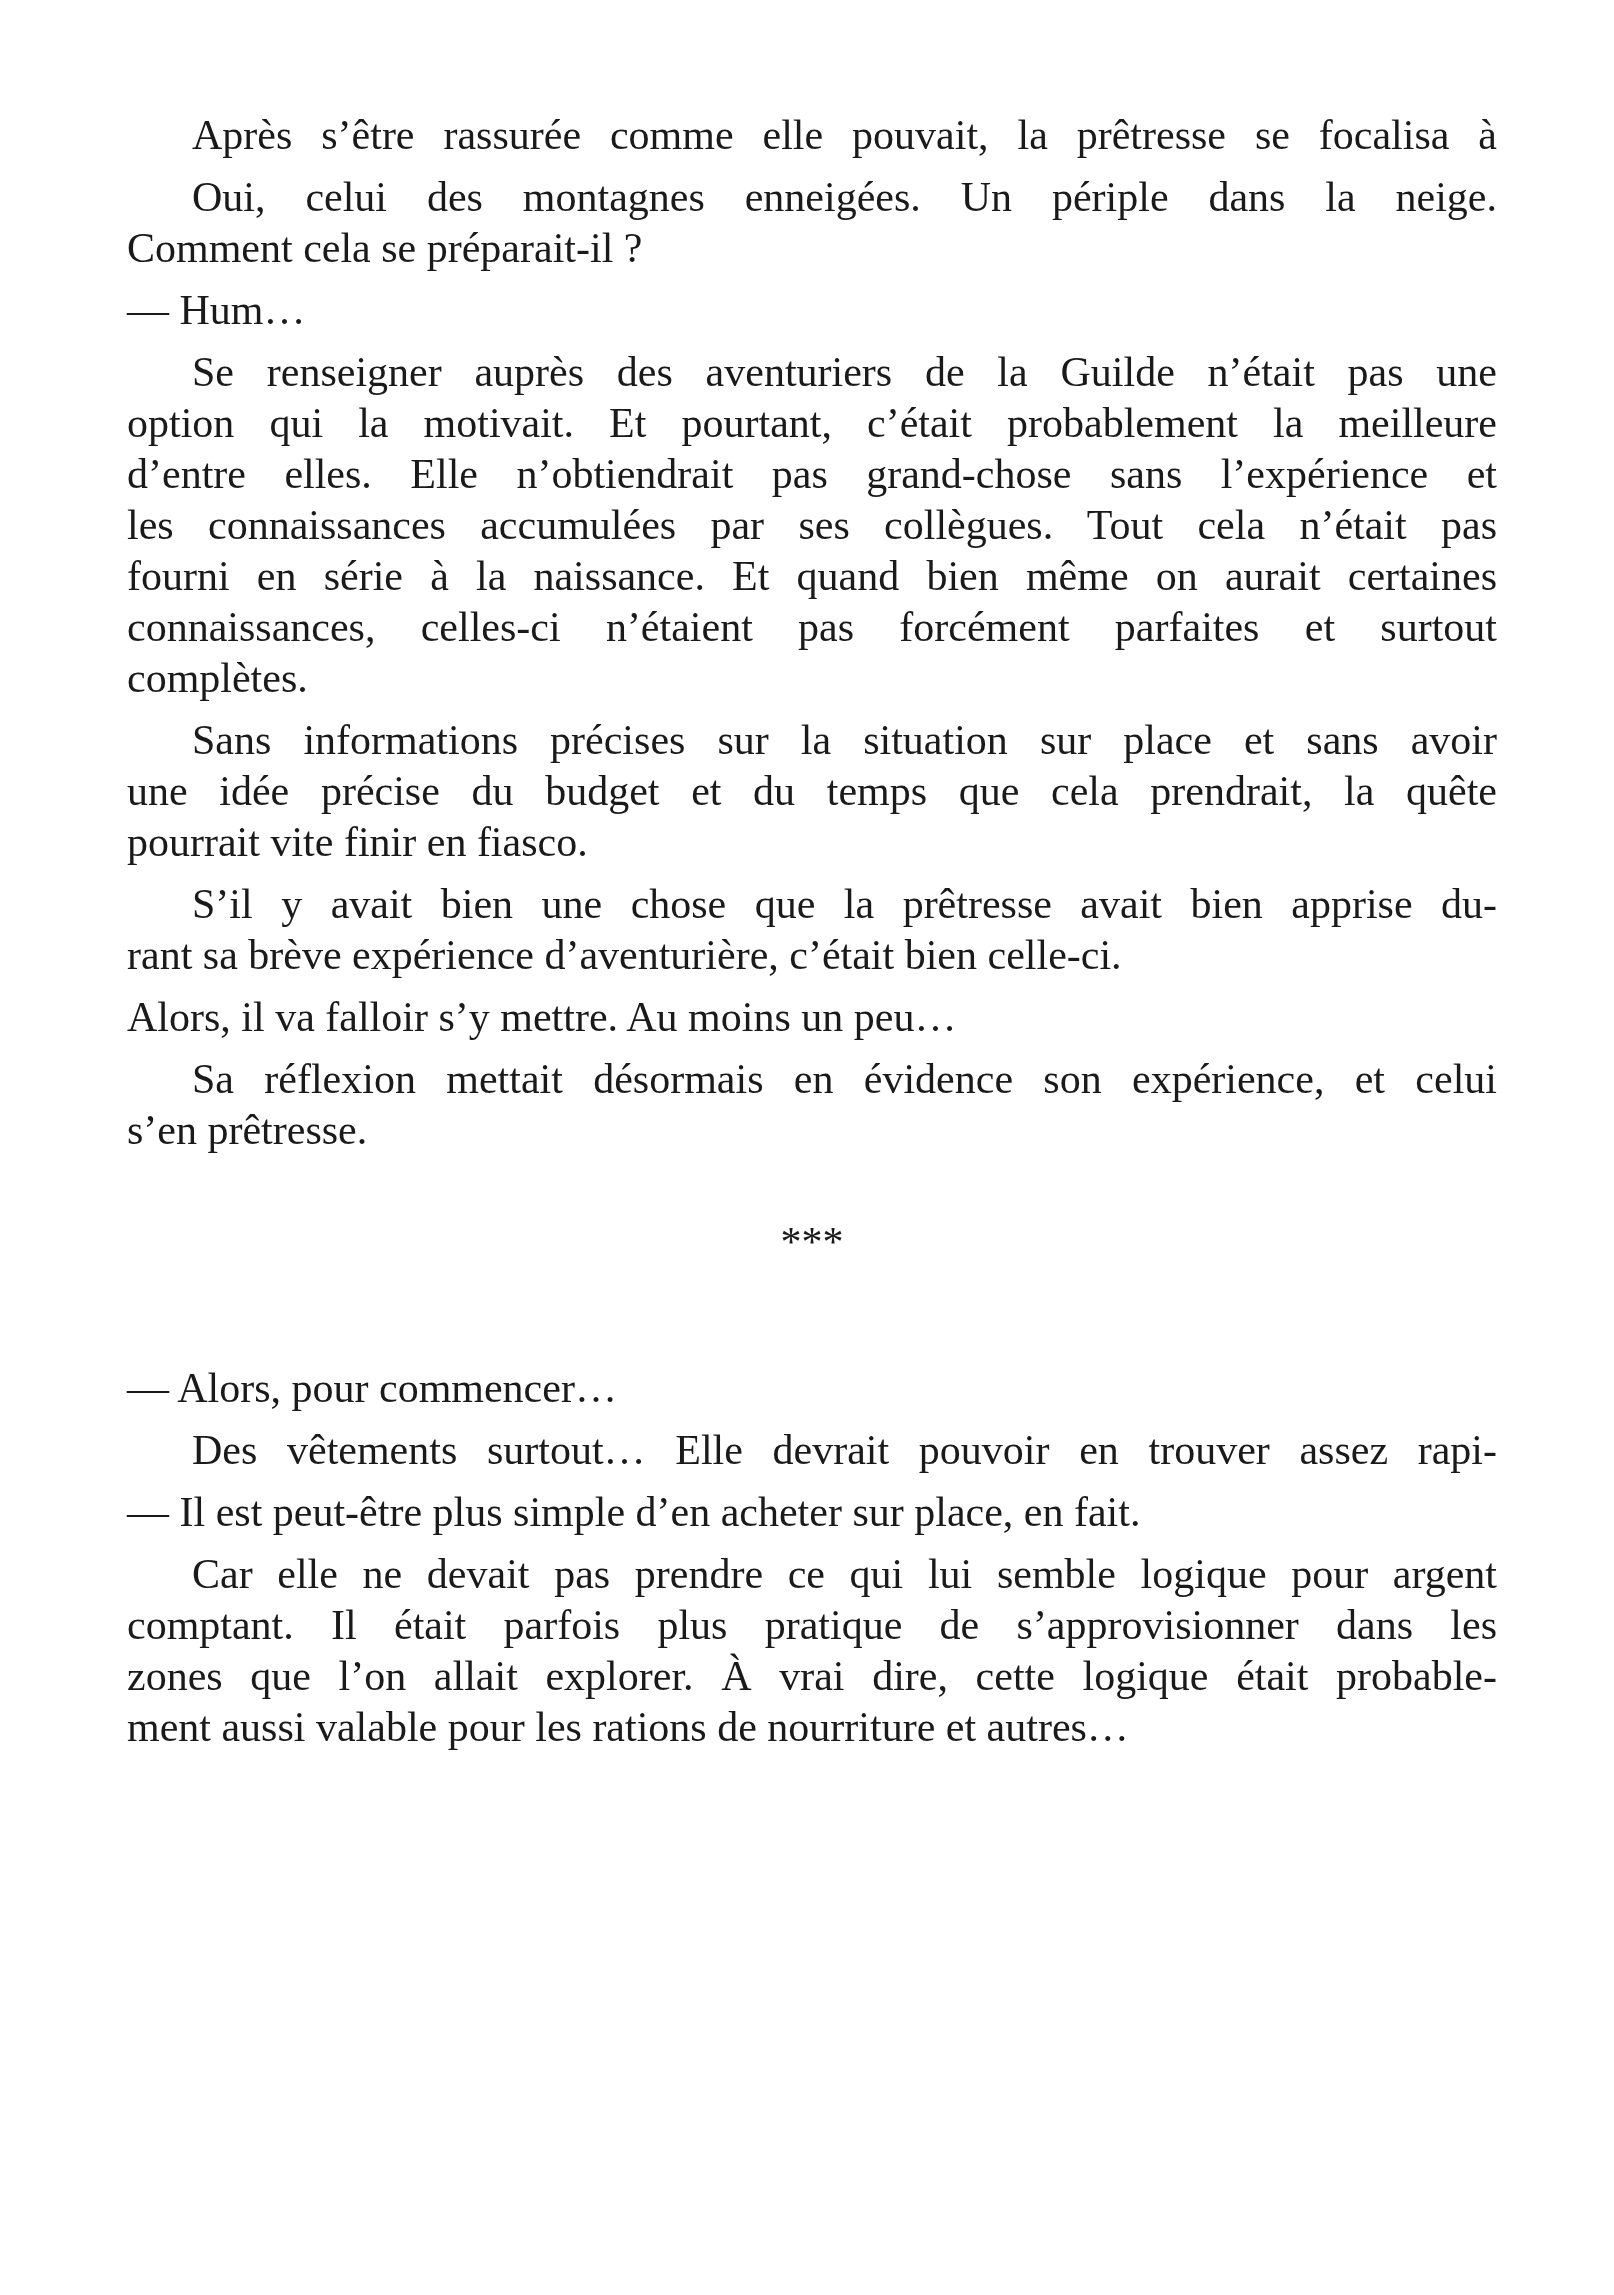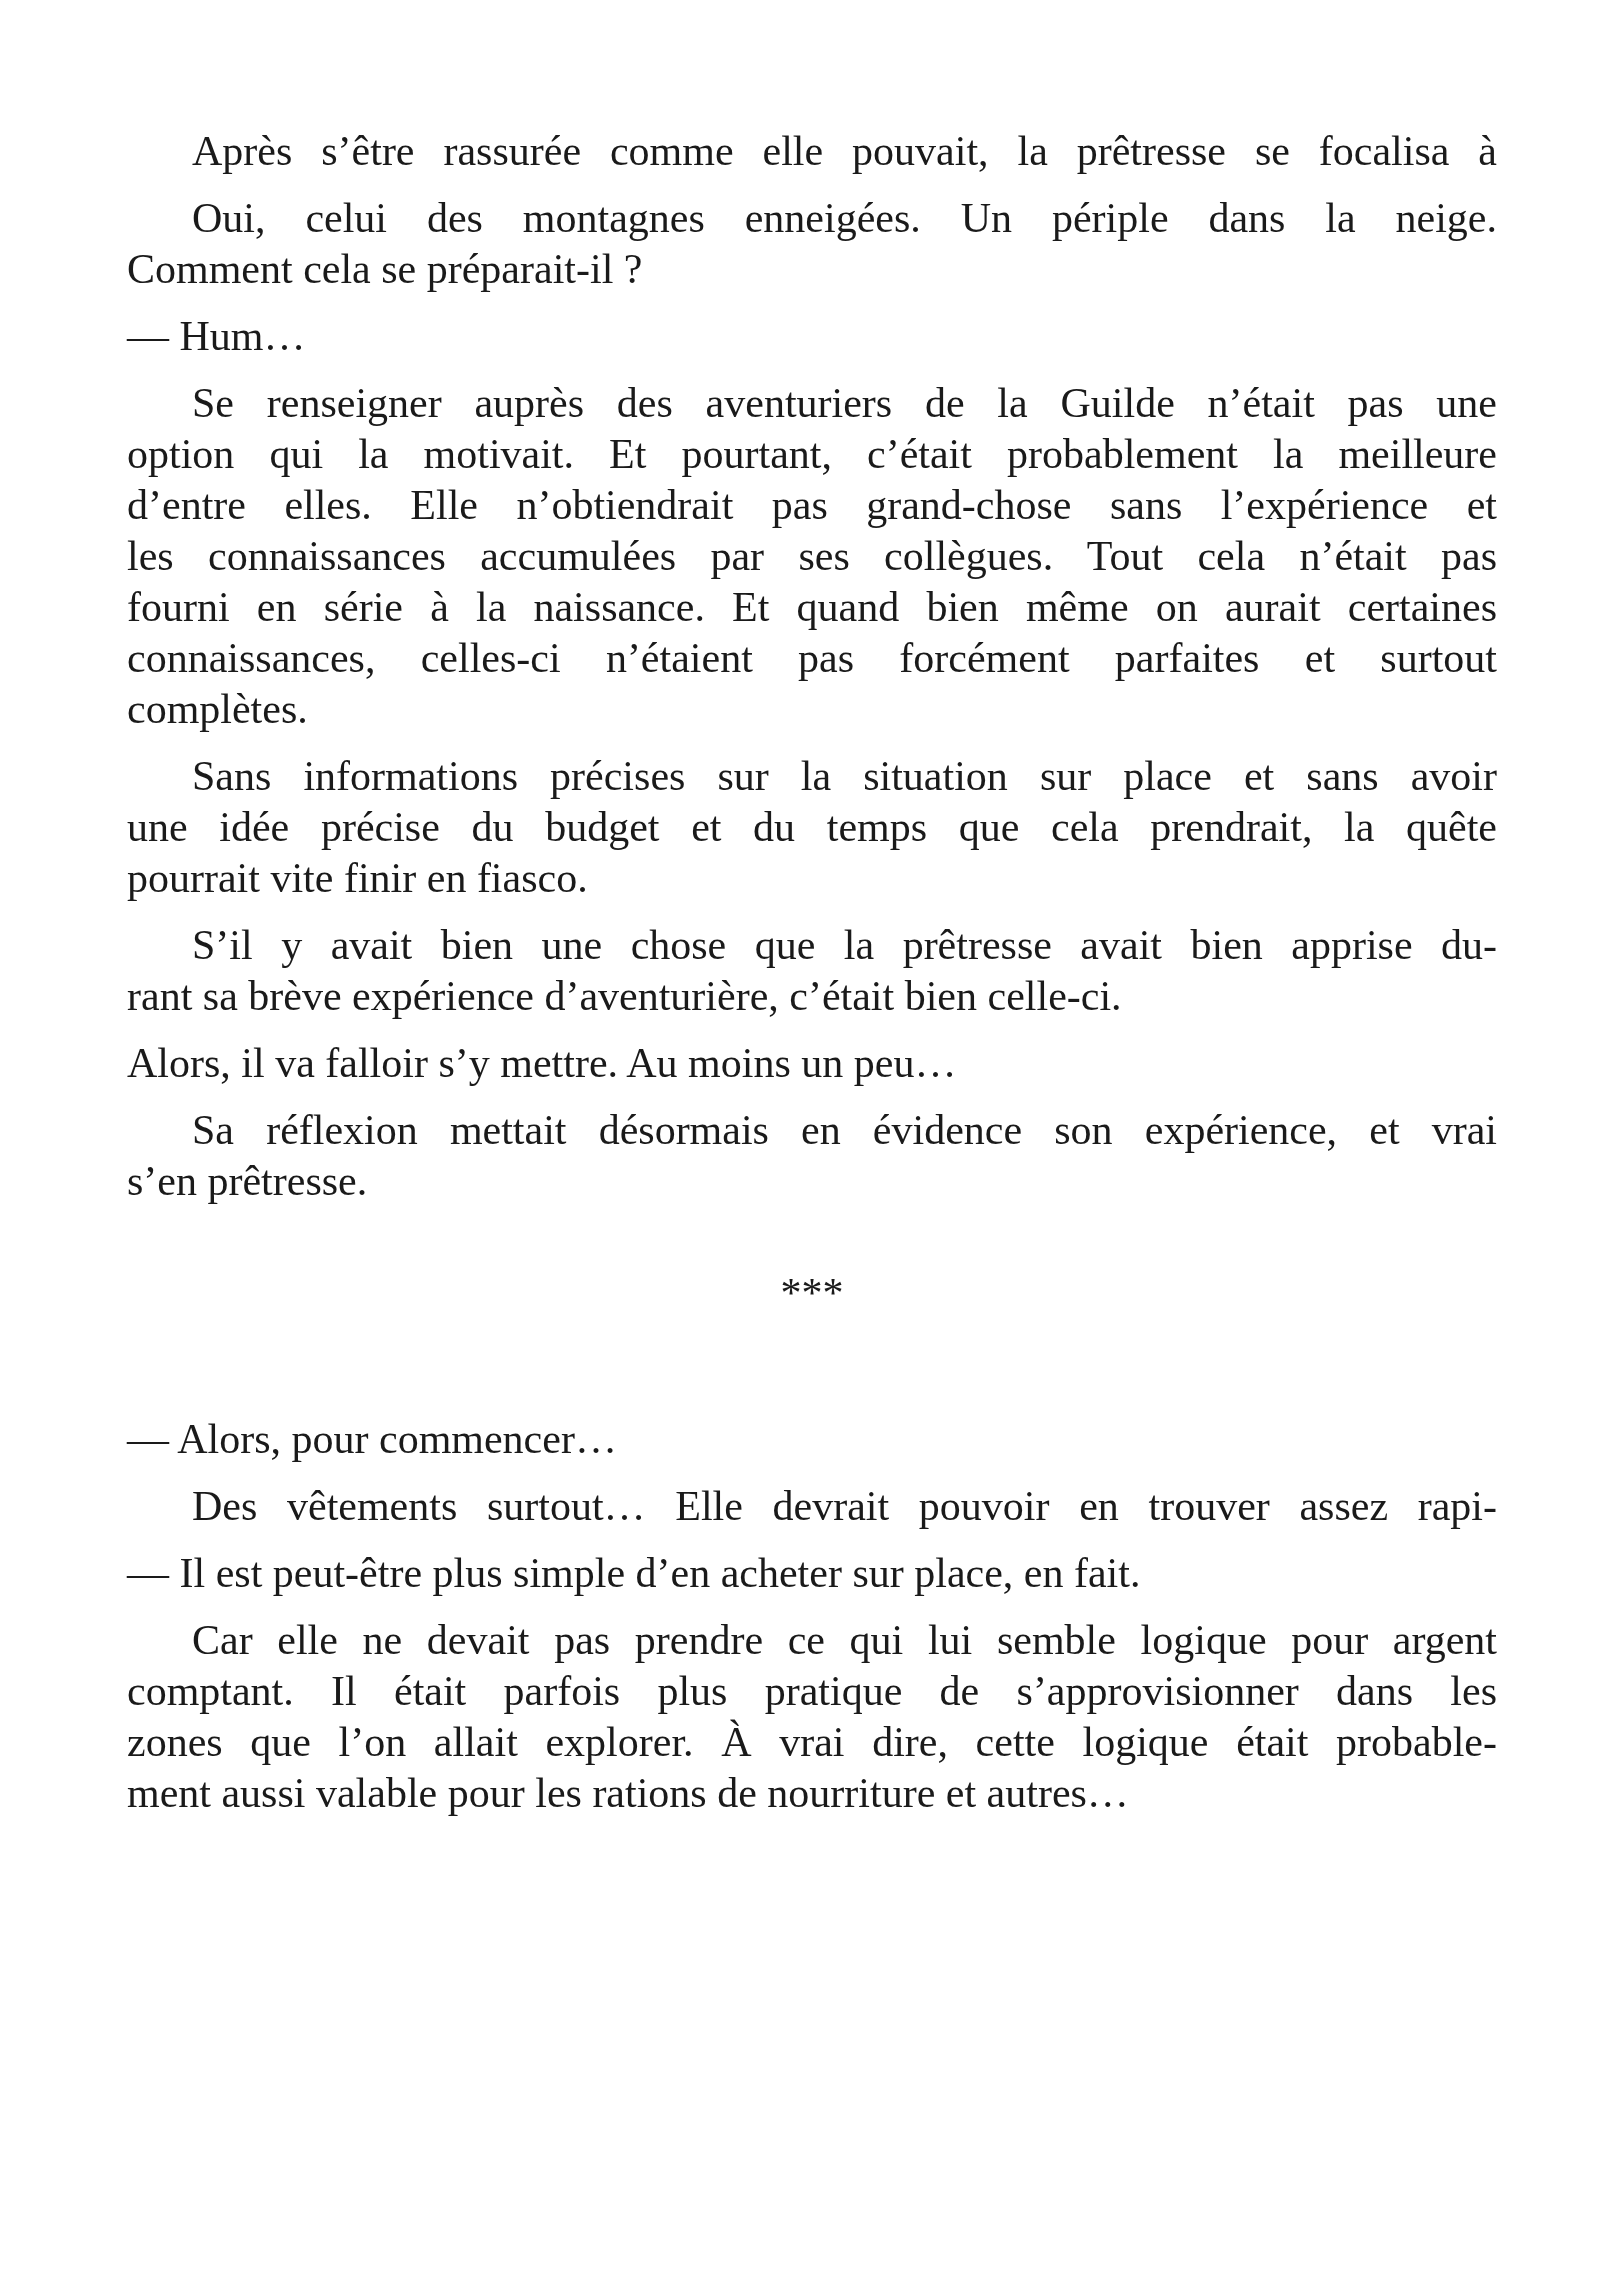--- a/index.html
+++ b/index.html
@@ -2,21 +2,21 @@
 <html style="font-size:13.6px"><head>
 <meta charset="utf-8">
 <style>
   html, body { margin: 0; padding: 0; background: #ffffff; }
   body { width: 1615px; height: 2295px; position: relative; overflow: hidden; }
   .page {
     position: absolute; left: 127px; top: 110px; width: 1370px;
     font-family: "Liberation Serif", "DejaVu Serif", serif;
     font-size: 42px; line-height: 51px; color: #1a1a1a;
   }
-  .para { margin: 16px 0 11px 0; }
+  .para { margin: 0 0 11px 0; }
   .line { display: block; white-space: nowrap; text-align: justify; text-align-last: justify; height: 51px; }
   .line.last { text-align-last: left; }
   .line.indent { padding-left: 65px; }
   .sep { text-align: center; margin: 61px 0 95px 0; height: 51px; }
   .sep span { display: inline-block; }
 </style>
 </head>
 <body>
 
 <div class="page">
@@ -46,21 +46,21 @@
         <span class="line last">pourrait vite finir en fiasco.</span>
       </div>
       <div class="para">
         <span class="line indent">S’il y avait bien une chose que la prêtresse avait bien apprise du-</span>
         <span class="line last">rant sa brève expérience d’aventurière, c’était bien celle-ci.</span>
       </div>
       <div class="para">
         <span class="line last">Alors, il va falloir s’y mettre. Au moins un peu…</span>
       </div>
       <div class="para">
-        <span class="line indent">Sa réflexion mettait désormais en évidence son expérience, et vrai</span>
+        <span class="line indent">Sa réflexion mettait désormais en évidence son expérience, et celui</span>
         <span class="line last">s’en prêtresse.</span>
       </div>
     </div>
   <div class="sep">
     <span>***</span>
   </div>
   <div id="sec2">
       <div class="para">
         <span class="line last">— Alors, pour commencer…</span>
       </div>

